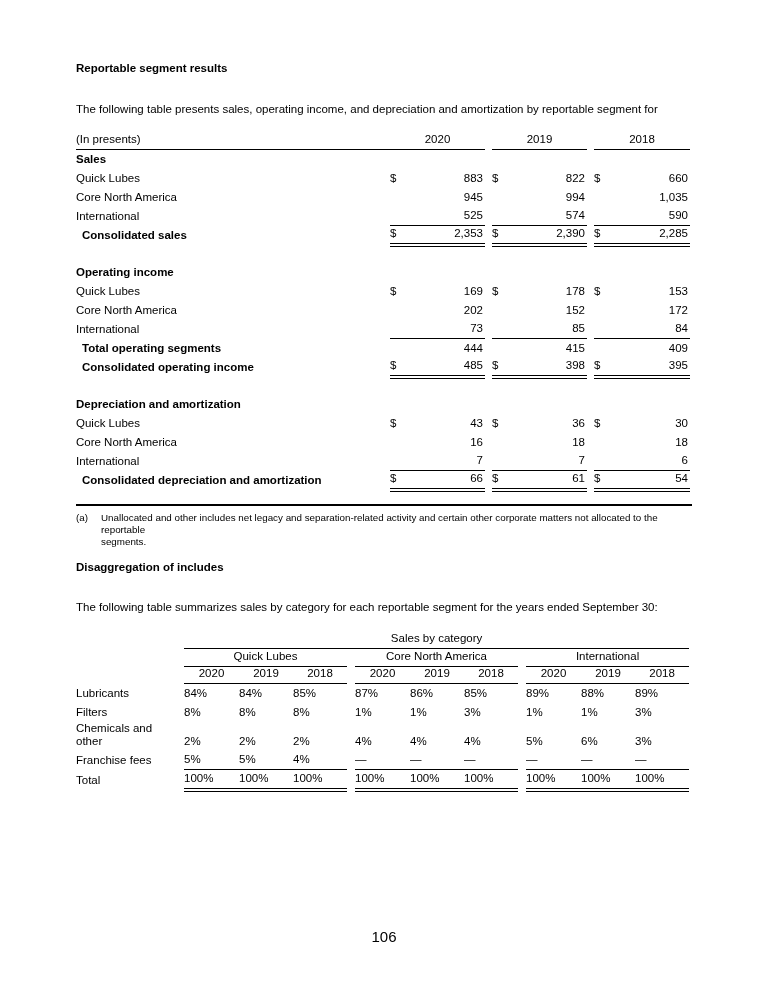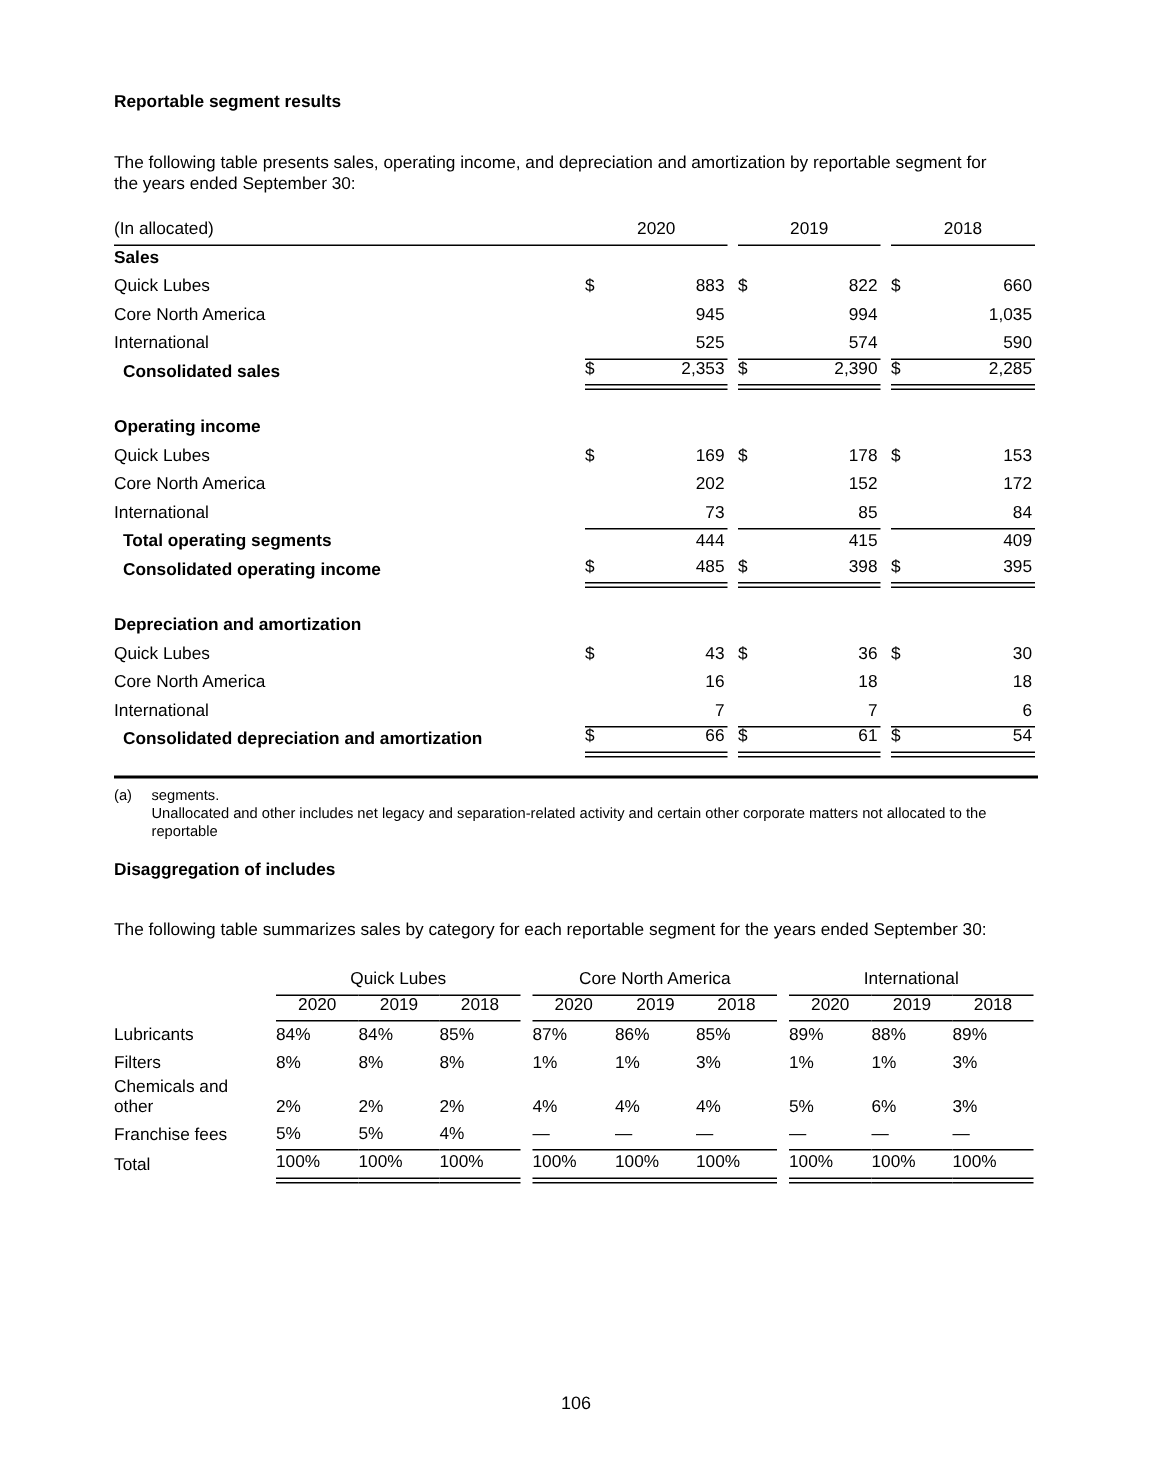--- a/index.html
+++ b/index.html
@@ -48,50 +48,49 @@
   .t2 tr { height:19px; }
   .t2 tr.trow { height:15px; }
   .t2 tr.grow { height:18px; }
   .t2 tr.yrow { height:17px; }
   .t2 tr.tot  { height:20px; }
   .t2 td { padding-bottom:3px; }
   .t2 .lbl2 { text-align:left; padding-right:4px; line-height:13px; }
   .t2 .v2  { padding-right:4px; }
   .t2 .yr2 { text-align:center; }
 
-  .pagenum { position:absolute; top:928px; left:0; width:768px; text-align:center; font-size:12px; }
+  .pagenum { position:absolute; top:928px; left:0; width:768px; text-align:center; font-size:15px; }
 </style>
 </head>
 <body>
 
 <div class="page">
 
   <h2 class="sec">Reportable segment results</h2>
 
   <p class="intro">
     <span class="ln">The following table presents sales, operating income, and depreciation and amortization by reportable segment for</span>
-    <span class="ln">the years ended September 30:</span>
   </p>
 
   <table class="t1">
     <colgroup>
       <col style="width:314px">
         <col style="width:18px">
         <col style="width:77px">
         <col style="width:7px">
       <col style="width:18px">
         <col style="width:77px">
         <col style="width:7px">
       <col style="width:18px">
         <col style="width:78px">
     </colgroup>
 
     <tbody>
         <tr class="hrow">
-      <td class="lbl bb">(In allocated)</td>
+      <td class="lbl bb">(In presents)</td>
       <td class="yr bb" colspan="2">2020</td>
       <td class="gap"></td>
       <td class="yr bb" colspan="2">2019</td>
       <td class="gap"></td>
       <td class="yr bb" colspan="2">2018</td>
     </tr>
 
     <tr>
       <td class="lbl b">Sales</td>
       <td colspan="8"></td>
@@ -257,22 +256,22 @@
       <td class="d dbl">$</td>
       <td class="v dbl">54</td>
     </tr>
   </tbody>
     </table>
 
   <div class="rule"></div>
   <div class="footnote">
     <div class="fn-marker">(a)</div>
     <div class="fn-text">
+      <span class="ln">Unallocated and other includes net legacy and separation-related activity and certain other corporate matters not allocated to the reportable</span>
       <span class="ln">segments.</span>
-      <span class="ln">Unallocated and other includes net legacy and separation-related activity and certain other corporate matters not allocated to the reportable</span>
     </div>
   </div>
 
   <h2 class="sec sec2">Disaggregation of includes</h2>
 
   <p class="intro2">The following table summarizes sales by category for each reportable segment for the years ended September 30:</p>
 
   <table class="t2">
     <colgroup>
       <col style="width:108px">
@@ -282,20 +281,24 @@
       <col style="width:8px">
       <col style="width:55px">
         <col style="width:54px">
         <col style="width:54px">
       <col style="width:8px">
       <col style="width:55px">
         <col style="width:54px">
         <col style="width:54px">
     </colgroup>
     <tbody>
+        <tr class="trow">
+      <td></td>
+      <td class="ctr bb" colspan="11">Sales by category</td>
+    </tr>
     <tr class="grow">
       <td></td>
       <td class="ctr bb" colspan="3">Quick Lubes</td>
       <td class="gap"></td>
       <td class="ctr bb" colspan="3">Core North America</td>
       <td class="gap"></td>
       <td class="ctr bb" colspan="3">International</td>
     </tr>
     <tr class="yrow">
       <td></td>

